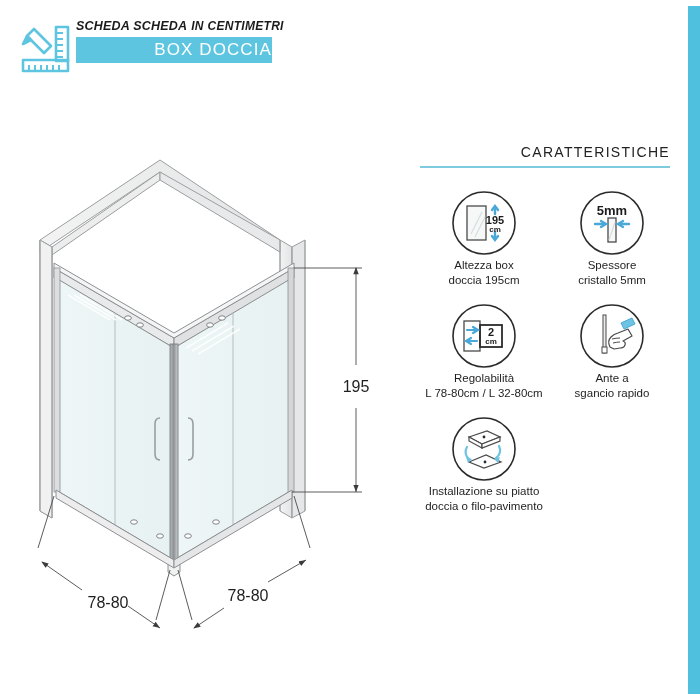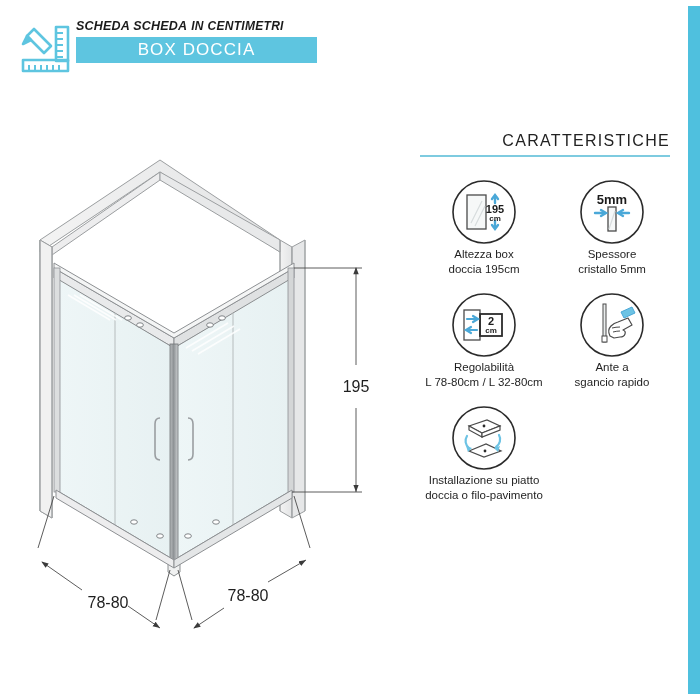--- a/index.html
+++ b/index.html
@@ -62,28 +62,28 @@
   }
   .title-line1 .sub {
     font-size: 12px;
     font-weight: bold;
     letter-spacing: 0.3px;
     margin-left: 4px;
   }
   .title-band {
     margin-top: 3px;
     background: #5ec5e0;
-    width: 241px;
+    width: 196px;
     height: 26px;
     line-height: 26px;
     color: #ffffff;
     font-size: 17px;
     font-weight: normal;
     letter-spacing: 1.1px;
-    text-align: center;
+    text-align: right;
     box-sizing: border-box;
   }
 
   
   .drawing {
     position: absolute;
     left: 10px;
     top: 120px;
     width: 410px;
     height: 520px;
@@ -94,24 +94,25 @@
     position: absolute;
     left: 420px;
     top: 132px;
     width: 256px;
   }
   .features-head {
     text-align: right;
     padding-right: 6px;
   }
   .features-title {
-    font-size: 16px;
+    font-size: 14px;
     color: #222222;
     letter-spacing: 1.3px;
     display: inline-block;
+    margin-top: 12px;
   }
   .features-rule {
     margin-top: 5px;
     height: 2px;
     background: #7ecbe0;
     width: 100%;
   }
   .feat-grid {
     margin-top: 22px;
     display: grid;

